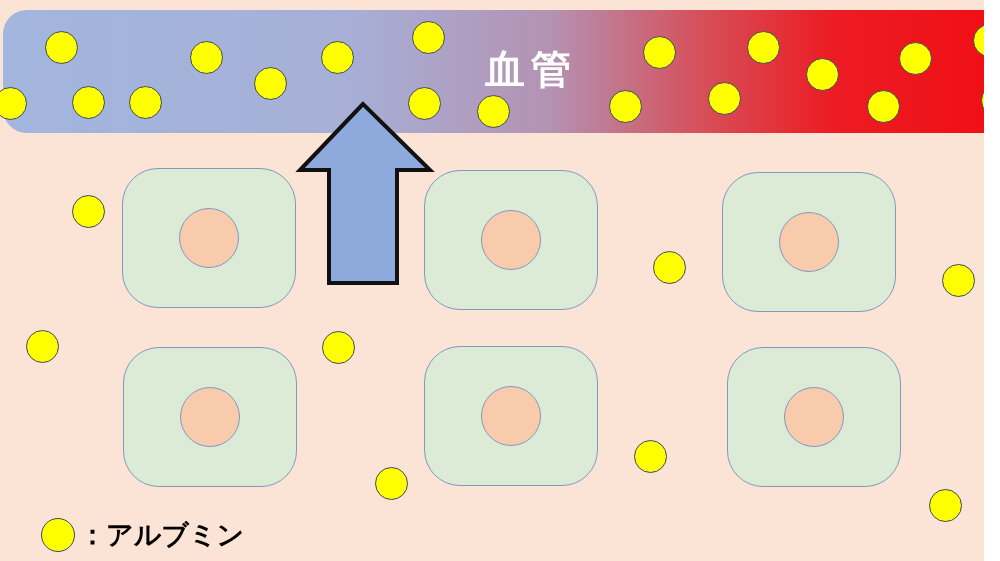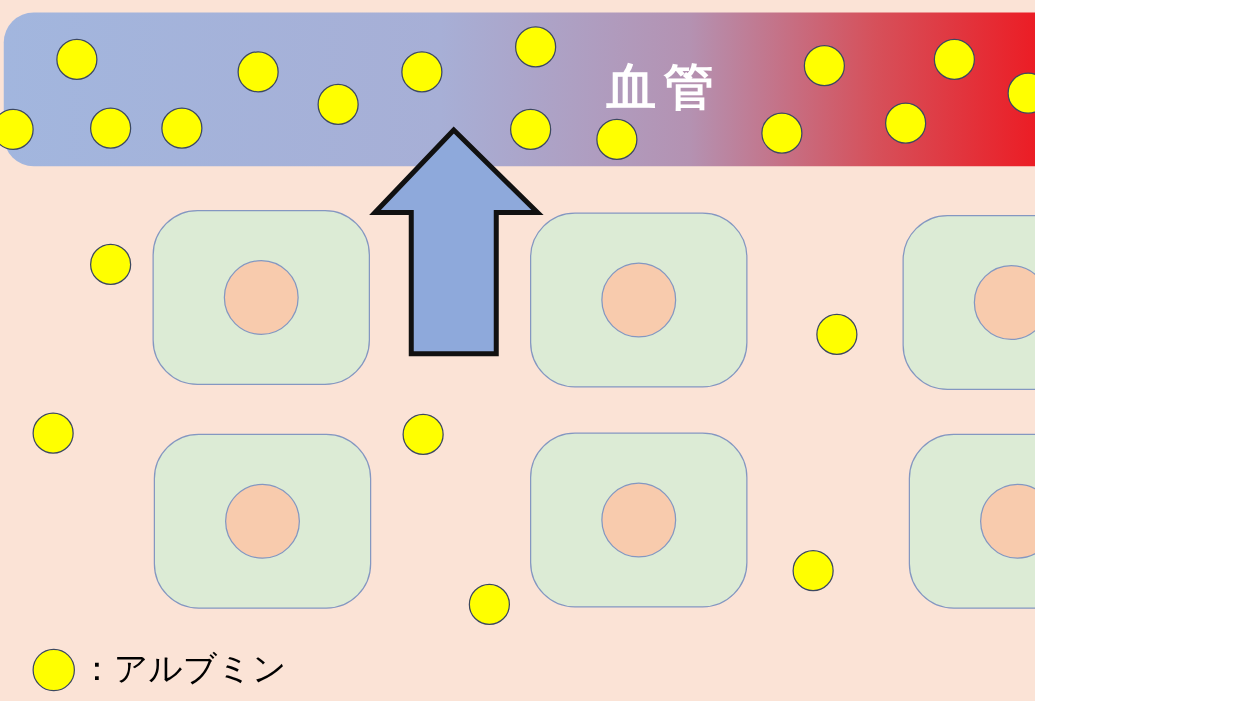--- a/index.html
+++ b/index.html
@@ -1,20 +1,20 @@
 <!DOCTYPE html>
 <html style="--bg: #fbe3d6; --vessel-label-color: #ffffff; --albumin-fill: #ffff00; --albumin-stroke: #3c4860; --cell-fill: #dcebd5; --cell-stroke: #8497c1; --nucleus-fill: #f8cbad; --legend-text-color: #000000;"><head>
 <meta charset="utf-8">
 <style>
   html, body { margin: 0; padding: 0; }
   body { font-family: "Liberation Sans", sans-serif; }
 
   .stage {
     position: relative;
-    width: 828px;
+    width: 984px;
     height: 561px;
     background: var(--bg, #fbe3d6);
     overflow: hidden;
   }
 
   .vessel {
     position: absolute;
     left: 3px;
     top: 10px;
     width: 997px;
@@ -68,25 +68,26 @@
     position: absolute;
     inset: 0;
     width: 1000px;
     height: 561px;
     z-index: 4;
     pointer-events: none;
   }
 
   .legend {
     position: absolute;
-    left: 26px;
+    left: 41px;
     top: 517px;
     display: flex;
-    align-items: flex-end;
+    align-items: center;
     z-index: 5;
+    font-weight: bold;
   }
 
   .legend-circle {
     background: var(--albumin-fill, #ffff00);
     border: 1.6px solid var(--albumin-stroke, #3c4860);
     border-radius: 50%;
     box-sizing: border-box;
     flex: 0 0 auto;
   }
 

